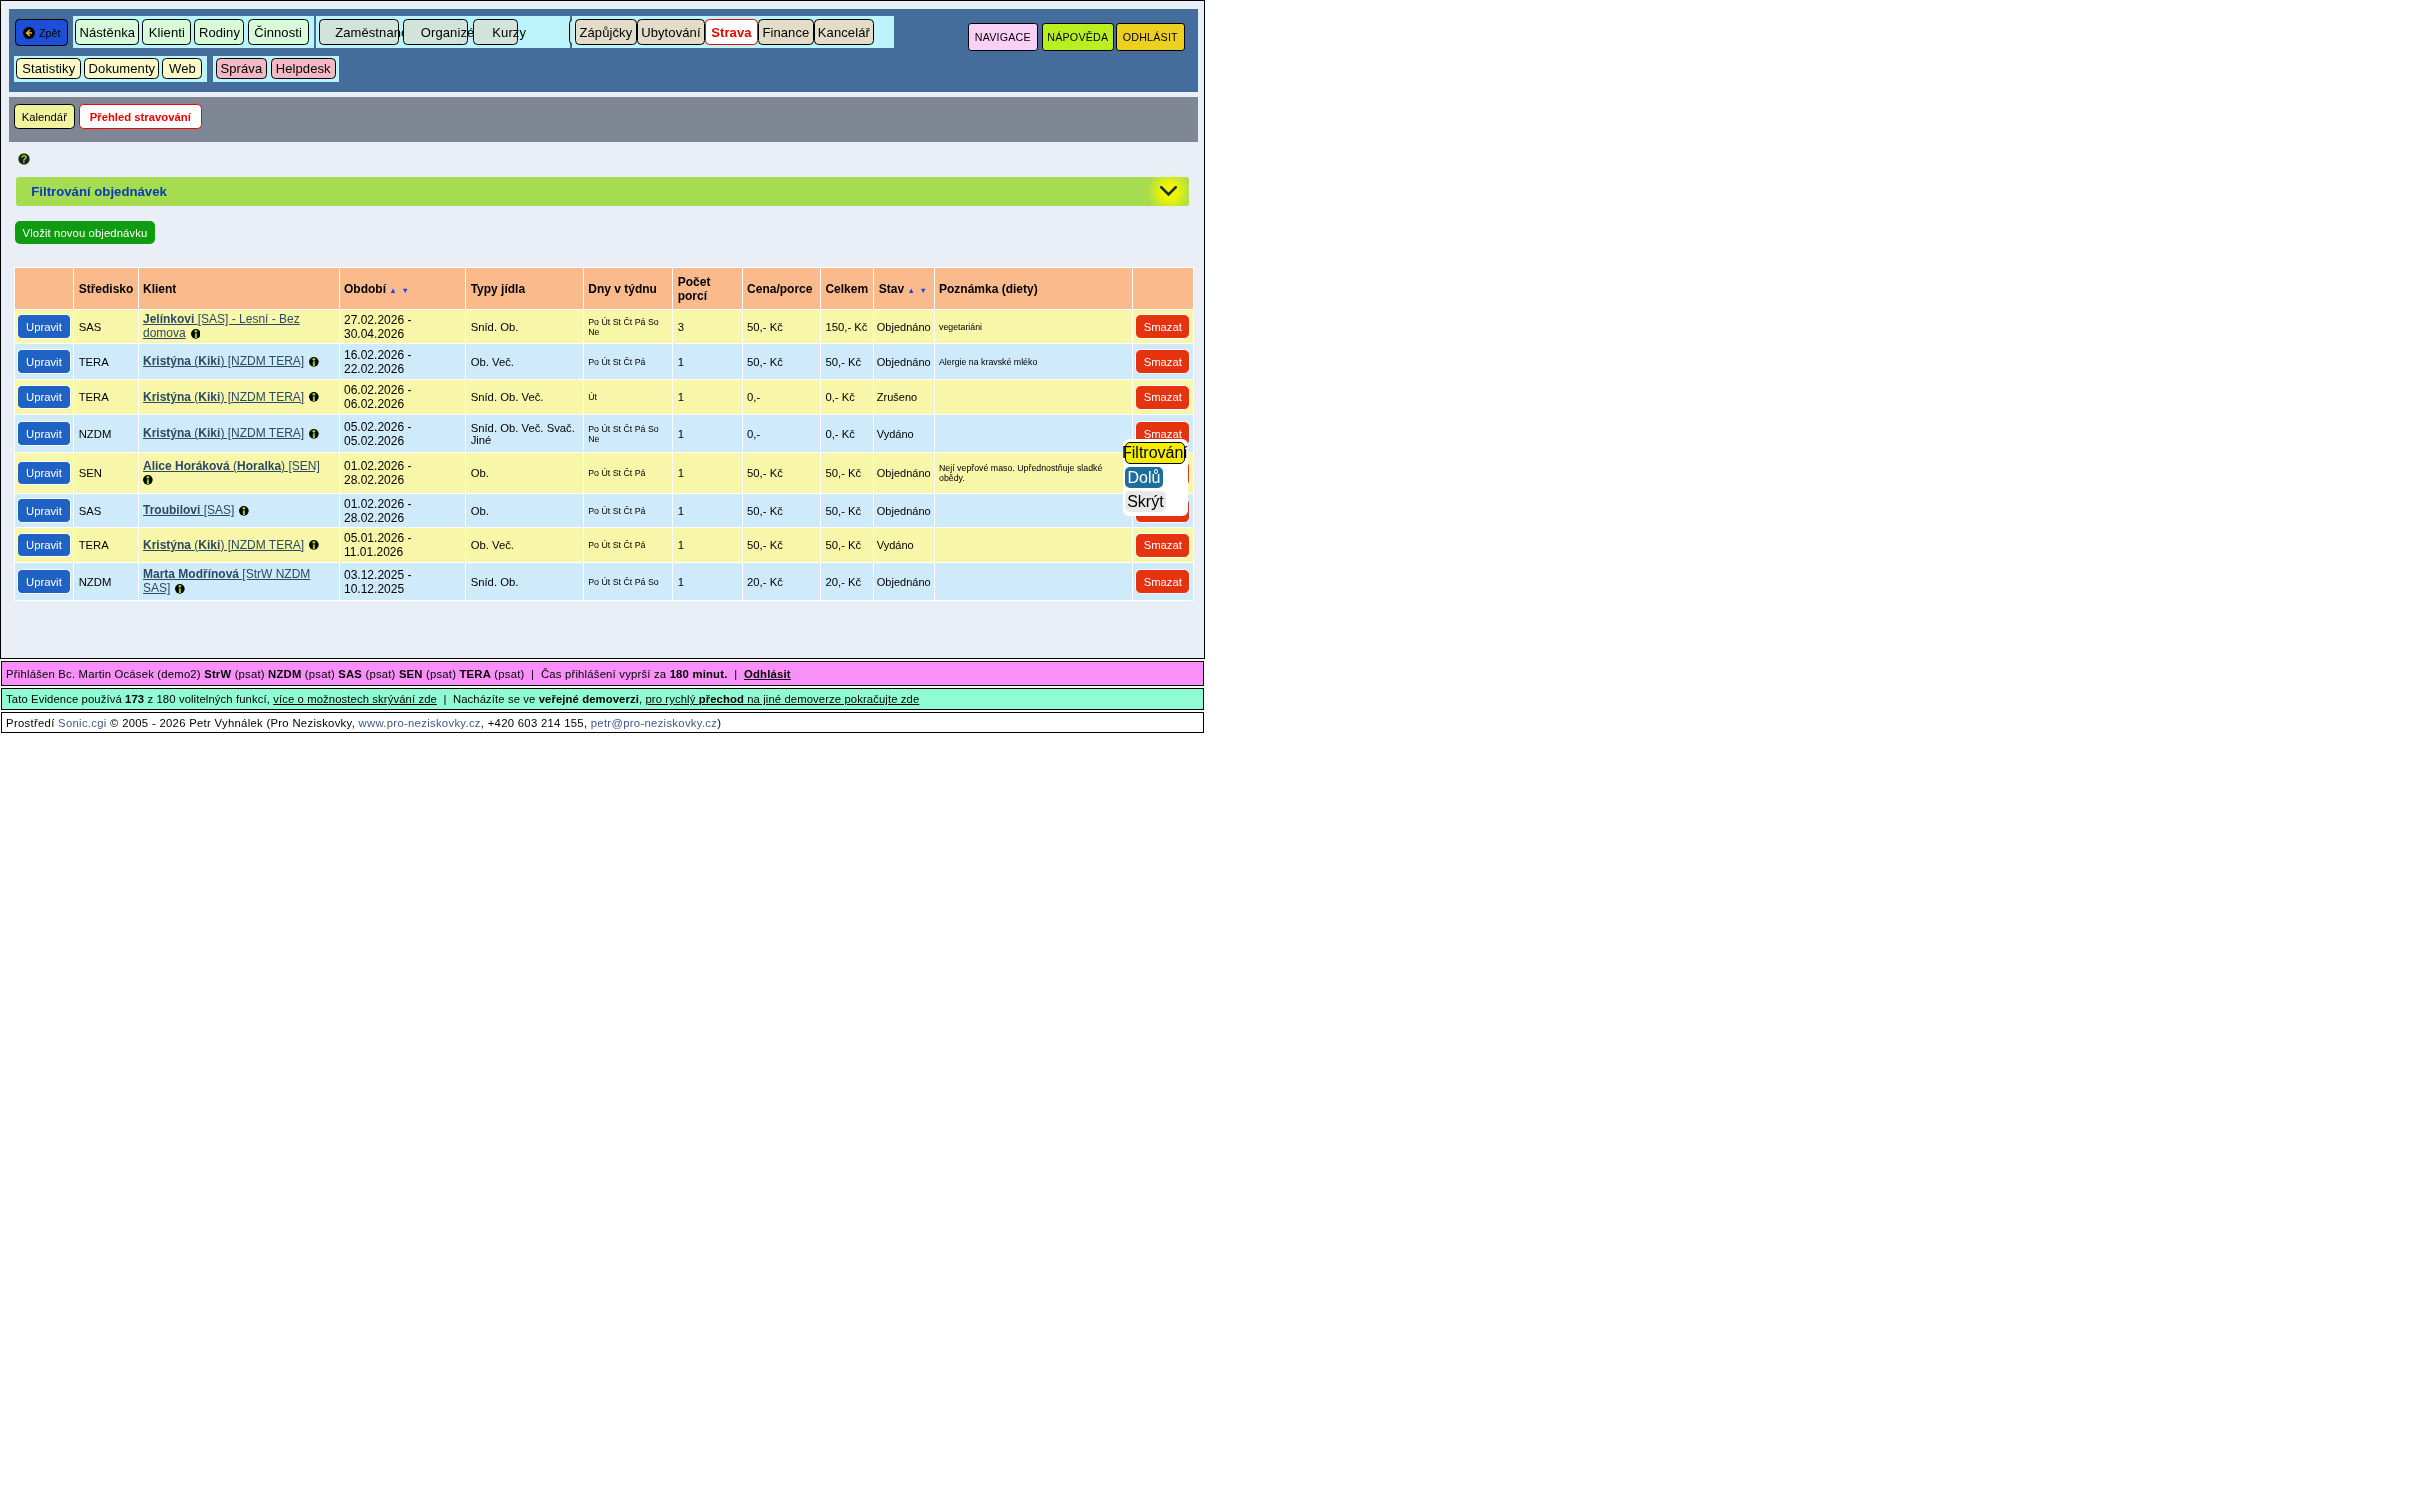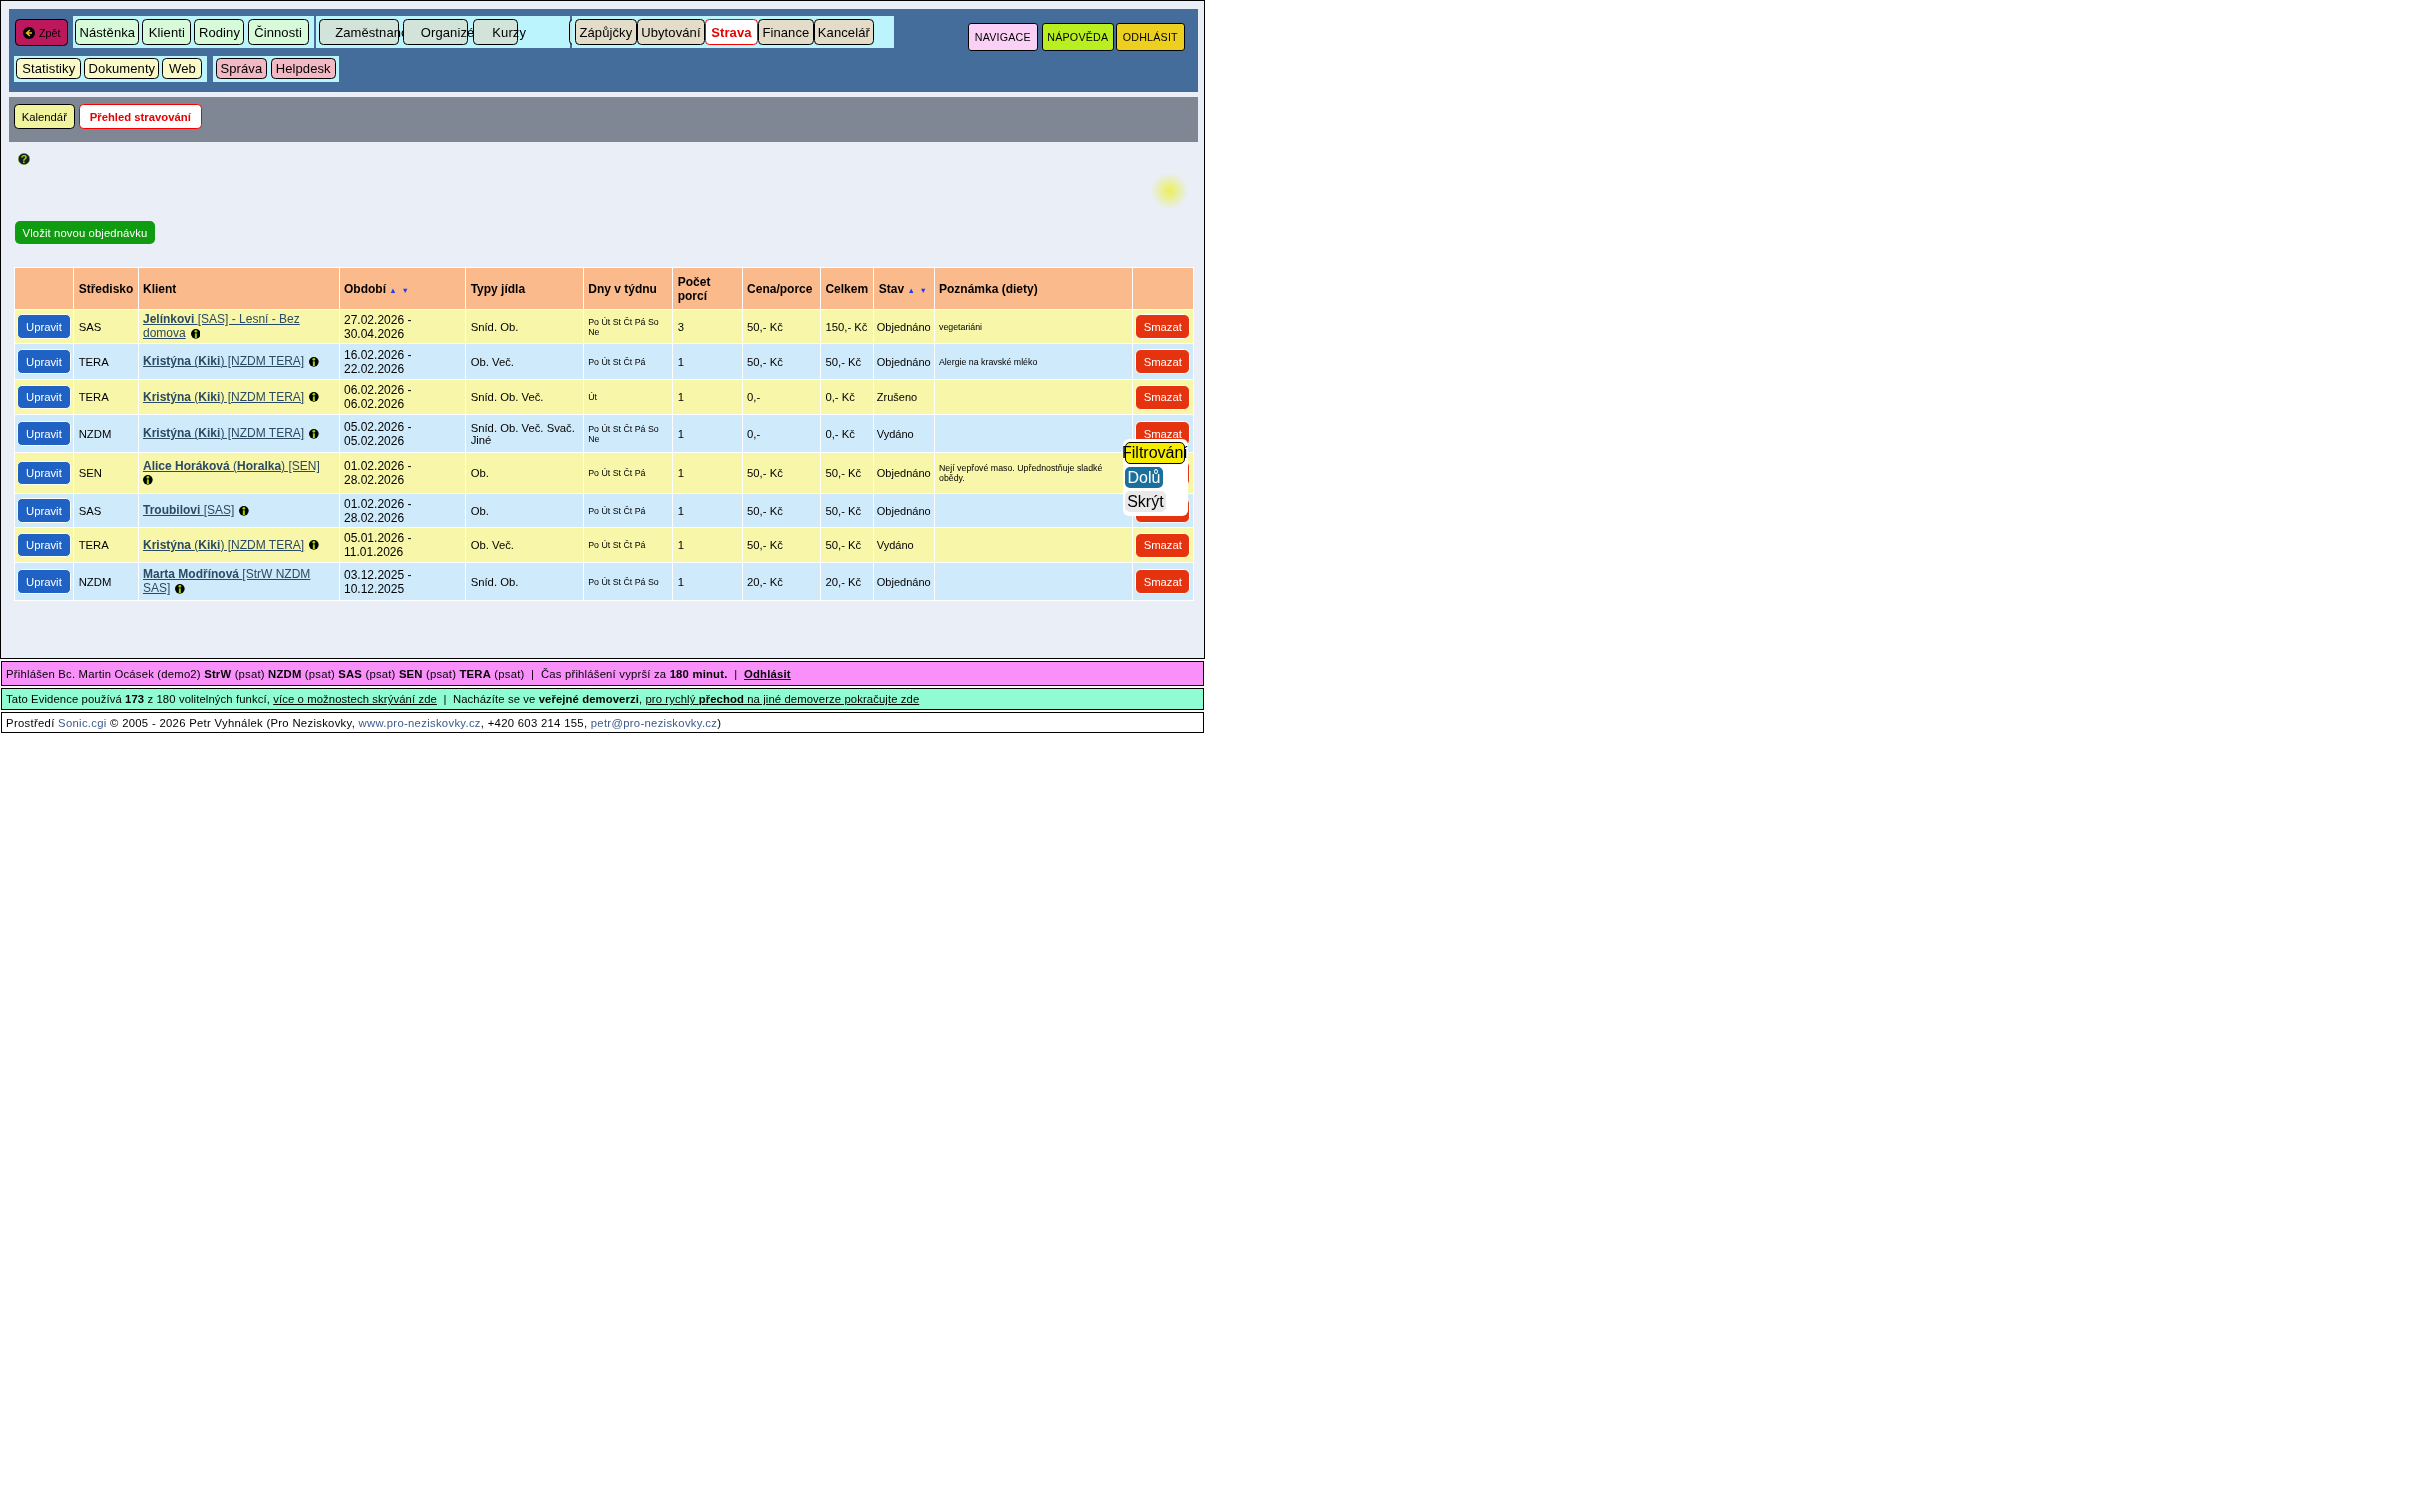--- a/index.html
+++ b/index.html
@@ -12,21 +12,21 @@
 
 .header { position:absolute; left:8.8px; top:8.8px; width:1189px; height:83px; background:#446d9b; }
 .grp { position:absolute; background:#bcf4fd; display:flex; align-items:center; }
 .btn { display:flex; align-items:center; justify-content:center; border:1.3px solid #000; border-radius:4.4px; font-size:13px; color:#000; white-space:nowrap; letter-spacing:0.1px; }
 .r2b { height:21.4px; }
 .green1 { background:#d7fad9; }
 .green2 { background:#d2e4da;padding-left:28px; }
 .tan { background:#e3dcc8; }
 .payel { background:#fafac8; }
 .pink { background:#f2b8c3; }
-.zpet { position:absolute; left:6.3px; top:10.7px; width:53px; height:26.4px; background:#be185d; border:1.3px solid #000; border-radius:4.4px; display:flex; align-items:center; justify-content:center; gap:4.4px; font-size:10.7px; }
+.zpet { position:absolute; left:6.3px; top:10.7px; width:53px; height:26.4px; background:#1d4ed8; border:1.3px solid #000; border-radius:4.4px; display:flex; align-items:center; justify-content:center; gap:4.4px; font-size:10.7px; }
 .strava { background:#fff; border:1.9px solid #f40000; color:#e80000; font-weight:bold; }
 .navbtn { position:absolute; height:28px; border:1.3px solid #000; border-radius:3.1px; display:flex; align-items:center; justify-content:center; font-size:10.7px; letter-spacing:0.2px; }
 
 
 .graybar { position:absolute; left:8.8px; top:97px; width:1189px; height:45px; background:#7e8793; }
 .kal { position:absolute; left:5px; top:7px; width:61px; height:25px; background:#f1f49c; border:1.6px solid #000; border-radius:4.4px; display:flex; align-items:center; justify-content:center; font-size:11.3px; }
 .prehled { position:absolute; left:70px; top:7px; width:123px; height:25px; background:#fff; border:1.6px solid #f40000; border-radius:4.4px; display:flex; align-items:center; justify-content:center; font-size:11.3px; font-weight:bold; color:#e80000; }
 
 
 .helpicon { position:absolute; left:18px; top:153px; width:12px; height:12px; }
@@ -118,20 +118,29 @@
   </div>
   <div class="graybar">
     <div class="kal">Kalendář</div>
     <div class="prehled">Přehled stravování</div>
   </div>
   <div class="helpicon"><svg width="12" height="12" viewBox="0 0 20 20">
         <circle cx="10" cy="10" r="9.6" fill="#141e30" stroke="#9ed400" stroke-width="0.8"></circle>
         <text x="10" y="16.2" font-size="18" font-weight="bold" fill="#a5d80a" text-anchor="middle" font-family="Liberation Sans, sans-serif">?</text>
       </svg></div>
   <div class="halo"></div>
+  <div class="filterbar">
+    <div class="txt">Filtrování objednávek</div>
+    <div class="glowclip">
+        <div class="glow"></div>
+      </div>
+    <div class="chev"><svg width="17" height="10.7" viewBox="0 0 27 17">
+          <polyline points="2,2 13.5,13.5 25,2" stroke="#1c2b3a" stroke-width="4" fill="none" stroke-linecap="round"></polyline>
+        </svg></div>
+  </div>
   <div class="vlozit">Vložit novou objednávku</div>
   <table class="data">
     <colgroup>
       <col style="width:58px">
         <col style="width:63px">
         <col style="width:199px">
         <col style="width:125px">
         <col style="width:116px">
         <col style="width:88px">
         <col style="width:68px">

